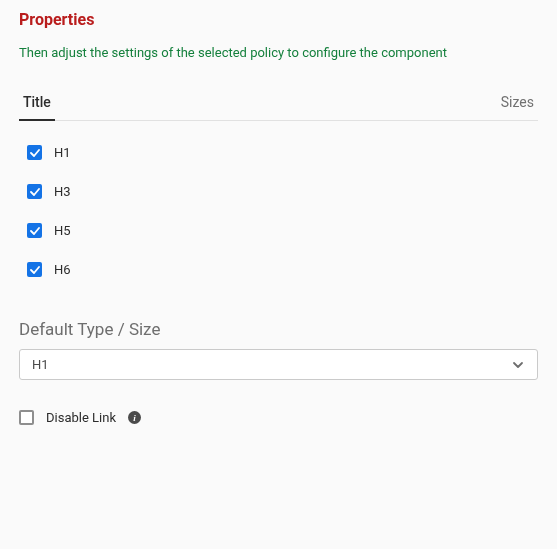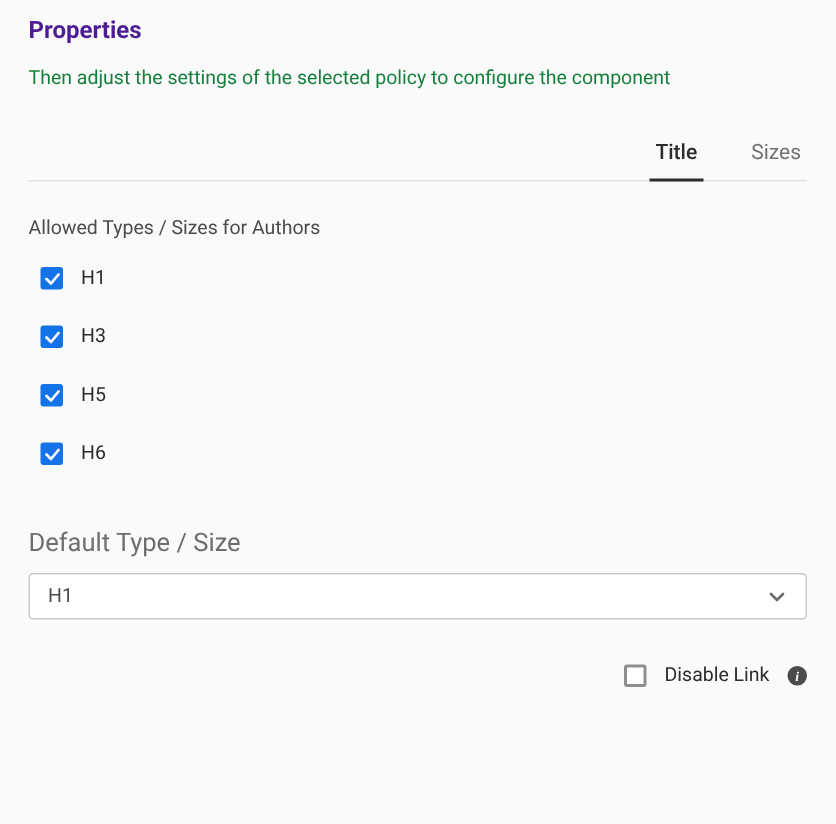--- a/index.html
+++ b/index.html
@@ -10,31 +10,31 @@
     background: #fafafa;
     color: #2c2c2c;
     width: 557px;
   }
   .panel {
     padding: 10px 19px 20px 19px;
   }
   .panel-title {
     font-size: 16px;
     font-weight: 700;
-    color: #4c1d95;
+    color: #b91c1c;
     margin: 0 0 16px 0;
   }
   .panel-desc {
     font-size: 13px;
     color: #15803d;
     margin: 0 0 28px 0;
   }
   .tabs {
     display: flex;
-    justify-content: flex-end;
+    justify-content: space-between;
     gap: 28px;
     border-bottom: 1px solid #e1e1e1;
     margin-bottom: 24px;
   }
   .tab {
     font-size: 14px;
     color: #707070;
     padding: 6px 4px 10px 4px;
     cursor: pointer;
     position: relative;
@@ -116,21 +116,20 @@
   .select .chevron {
     width: 14px;
     height: 14px;
     color: #6e6e6e;
   }
   .disable-row {
     display: flex;
     align-items: center;
     gap: 12px;
     padding-left: 0;
-    justify-content: flex-end;
   }
   .info-icon {
     width: 13px;
     height: 13px;
     border-radius: 50%;
     background: #4b4b4b;
     color: #fff;
     display: flex;
     align-items: center;
     justify-content: center;
@@ -146,21 +145,20 @@
 
 <div class="panel">
   <h2 class="panel-title">Properties</h2>
   <p class="panel-desc">Then adjust the settings of the selected policy to configure the component</p>
 
   <div class="tabs">
     <div class="tab active">Title</div>
     <div class="tab">Sizes</div>
   </div>
 
-  <p class="section-label">Allowed Types / Sizes for Authors</p>
 
   <div class="check-list">
     <div class="check-row">
       <span class="chk checked">
         <svg viewBox="0 0 10 10">
             <path d="M1 5 L4 8 L9 2" stroke="#fff" stroke-width="1.8" fill="none" stroke-linecap="round" stroke-linejoin="round"></path>
           </svg>
       </span>
       <span class="chk-label">H1</span>
     </div>

